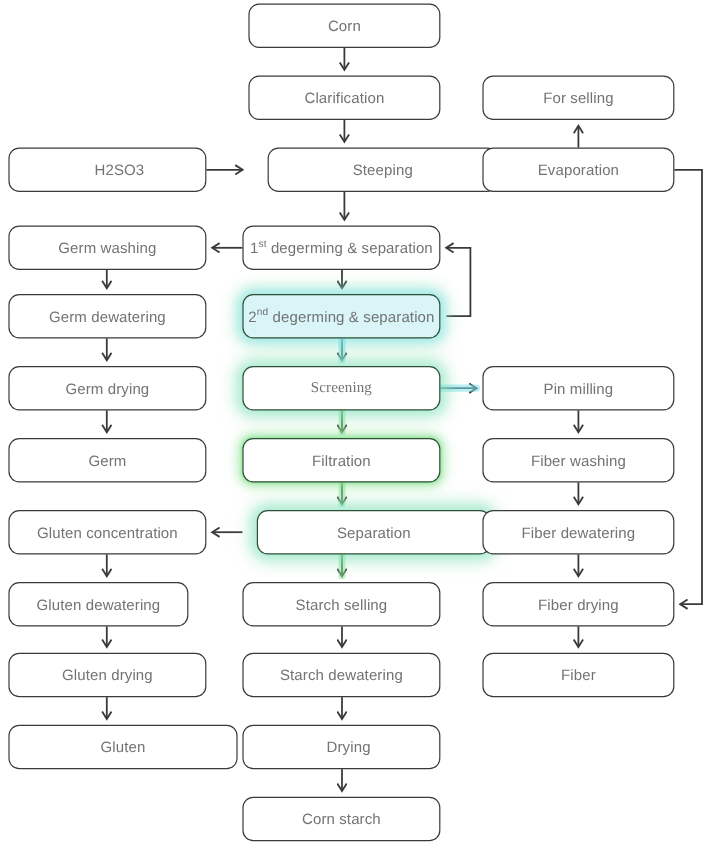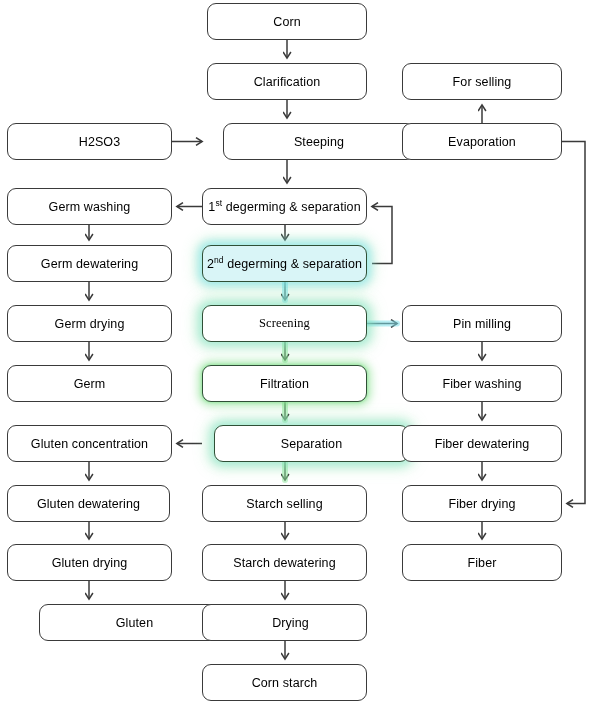--- a/index.html
+++ b/index.html
@@ -18,21 +18,21 @@
   .node {
     position: absolute;
     box-sizing: border-box;
     border: 1.4px solid #3a3a3a;
     border-radius: 9px;
     background: #ffffff;
     display: flex;
     align-items: center;
     justify-content: center;
     font-size: 12.5px;
-    color: #000000;
+    color: #737373;
     letter-spacing: 0.1px;
     z-index: 3;
     white-space: nowrap;
   }
   .node.glow-green {
     border-color: #2f4f36;
     box-shadow: 0 0 9px 4px rgba(120, 220, 130, 0.55),
                 0 0 3px 1px rgba(150, 235, 160, 0.65);
   }
   .node.glow-cyan {
@@ -191,39 +191,39 @@
       </div>
       <div class="node" style="left: 7px; top: 425px; width: 165px; height: 37px;">
         <span>Gluten concentration</span>
       </div>
       <div class="node glow-mixed" style="left: 214px; top: 425px; width: 195px; height: 37px;">
         <span>Separation</span>
       </div>
       <div class="node" style="left: 402px; top: 425px; width: 160px; height: 37px;">
         <span>Fiber dewatering</span>
       </div>
-      <div class="node" style="left: 7px; top: 485px; width: 163px; height: 37px;">
+      <div class="node" style="left: 7px; top: 485px; width: 150px; height: 37px;">
         <span>Gluten dewatering</span>
       </div>
       <div class="node" style="left: 202px; top: 485px; width: 165px; height: 37px;">
         <span>Starch selling</span>
       </div>
       <div class="node" style="left: 402px; top: 485px; width: 160px; height: 37px; text-align: right;">
         <span>Fiber drying</span>
       </div>
       <div class="node" style="left: 7px; top: 544px; width: 165px; height: 37px;">
         <span>Gluten drying</span>
       </div>
       <div class="node" style="left: 202px; top: 544px; width: 165px; height: 37px;">
         <span>Starch dewatering</span>
       </div>
       <div class="node" style="left: 402px; top: 544px; width: 160px; height: 37px;">
         <span>Fiber</span>
       </div>
-      <div class="node" style="left: 7px; top: 604px; width: 191px; height: 37px; margin-left: 32px;">
+      <div class="node" style="left: 7px; top: 604px; width: 191px; height: 37px;">
         <span>Gluten</span>
       </div>
       <div class="node" style="left: 202px; top: 604px; width: 165px; height: 37px; padding-left: 12px;">
         <span>Drying</span>
       </div>
       <div class="node" style="left: 202px; top: 664px; width: 165px; height: 37px;">
         <span>Corn starch</span>
       </div>
     </div>
 

